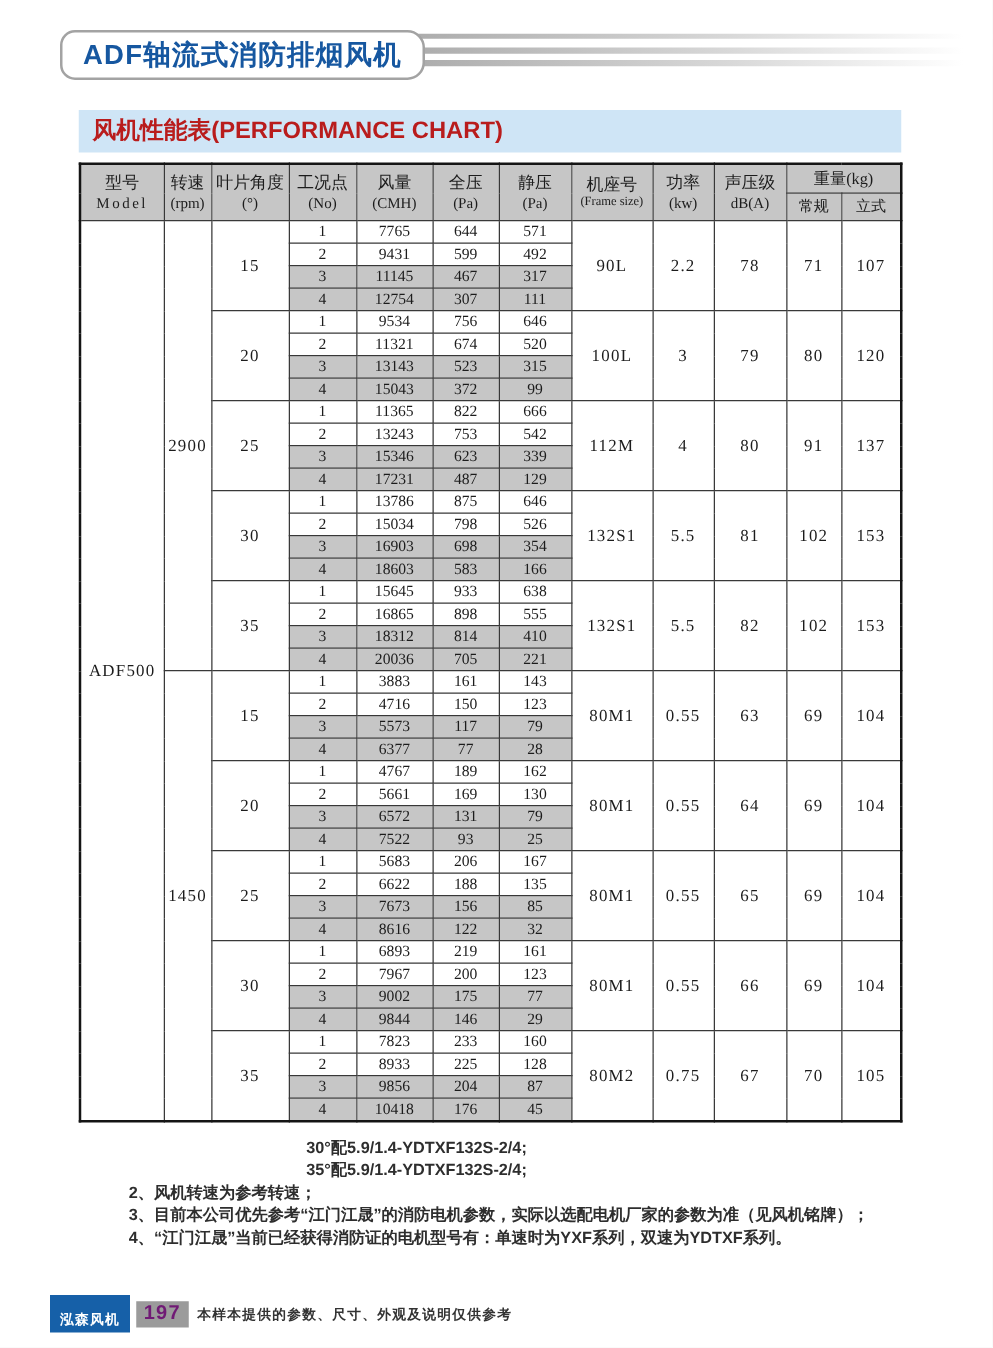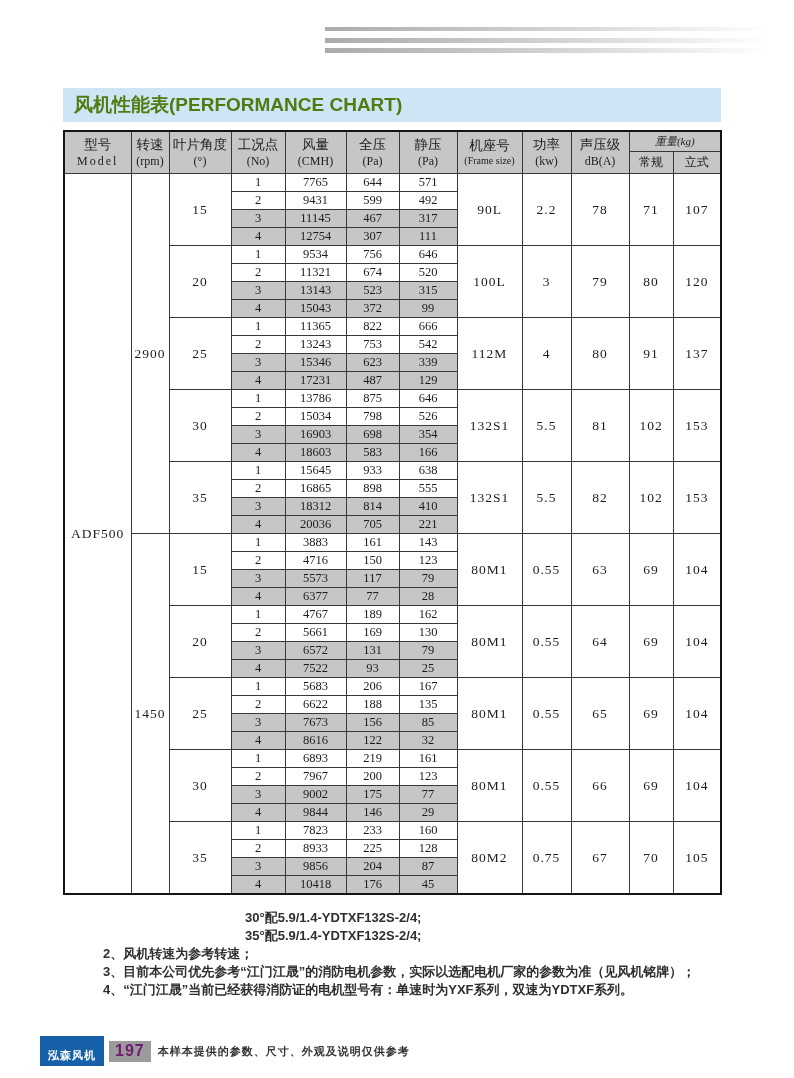--- a/index.html
+++ b/index.html
@@ -34,21 +34,21 @@
     font-family:"Liberation Sans","DejaVu Sans",sans-serif;
     font-weight:bold;font-size:22px;letter-spacing:1px;
     color:var(--accent-blue);
   }
 
   
   .section-title{
     position:absolute;top:88px;left:63px;width:658px;height:34px;
     background:var(--light-blue-bar);
     font-family:"Liberation Sans","DejaVu Sans",sans-serif;
-    font-weight:600;font-size:19px;color:#4d7c0f;
+    font-weight:600;font-size:19px;color:#b91c1c;
     line-height:34px;padding-left:11px;
   }
 
   
   table.perf{
     position:absolute;top:130px;left:63px;width:657px;
     border-collapse:collapse;table-layout:fixed;
     border:2px solid #141414;
     font-family:"Liberation Serif","DejaVu Serif",serif;
   }
@@ -56,21 +56,21 @@
     border:1px solid #383838;text-align:center;vertical-align:middle;
     padding:0;overflow:hidden;white-space:nowrap;
   }
   table.perf thead th{
     background:var(--table-shade);font-weight:normal;padding:2px 0;
   }
   table.perf thead .l1{display:block;font-size:13.5px;line-height:1.25;}
   table.perf thead .l2{display:block;font-size:12px;line-height:1.2;}
   table.perf thead .sp{letter-spacing:2px;}
   table.perf thead .small{font-size:10px;letter-spacing:0;}
-  table.perf thead th.wkg{font-size:11px;font-style:italic;}
+  table.perf thead th.wkg{font-size:13px;}
   table.perf thead tr.sub th{font-size:12px;height:22px;}
   table.perf tbody td{height:17px;font-size:12.5px;line-height:17px;}
   table.perf tbody td.big{font-size:13.5px;letter-spacing:1px;}
   table.perf tbody td.shade{background:var(--table-shade);}
 
   
   .notes{
     position:absolute;top:909px;left:65px;width:700px;
     font-family:"Liberation Sans","DejaVu Sans",sans-serif;
     font-weight:bold;font-size:13px;color:#2e2e2e;line-height:18px;
@@ -100,20 +100,21 @@
   }
 </style>
 </head>
 <body>
 
 <div class="page">
 
   <div class="stripe s1"></div>
   <div class="stripe s2"></div>
   <div class="stripe s3"></div>
+  <div class="banner">ADF轴流式消防排烟风机</div>
 
   <div class="section-title">风机性能表(PERFORMANCE CHART)</div>
 
   <table class="perf">
     <colgroup>
       <col style="width:67px">
         <col style="width:38px">
         <col style="width:62px">
       <col style="width:54px">
         <col style="width:61px">

